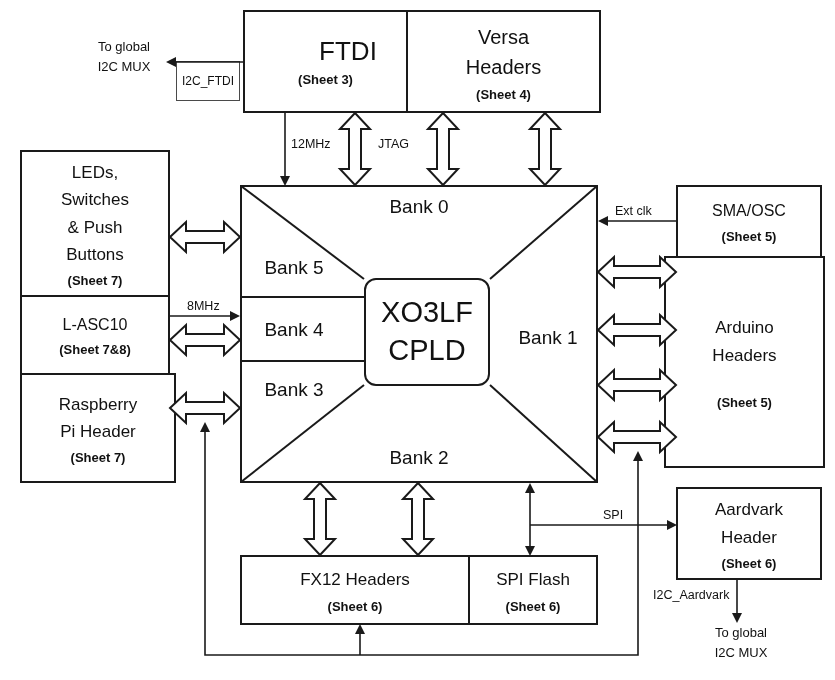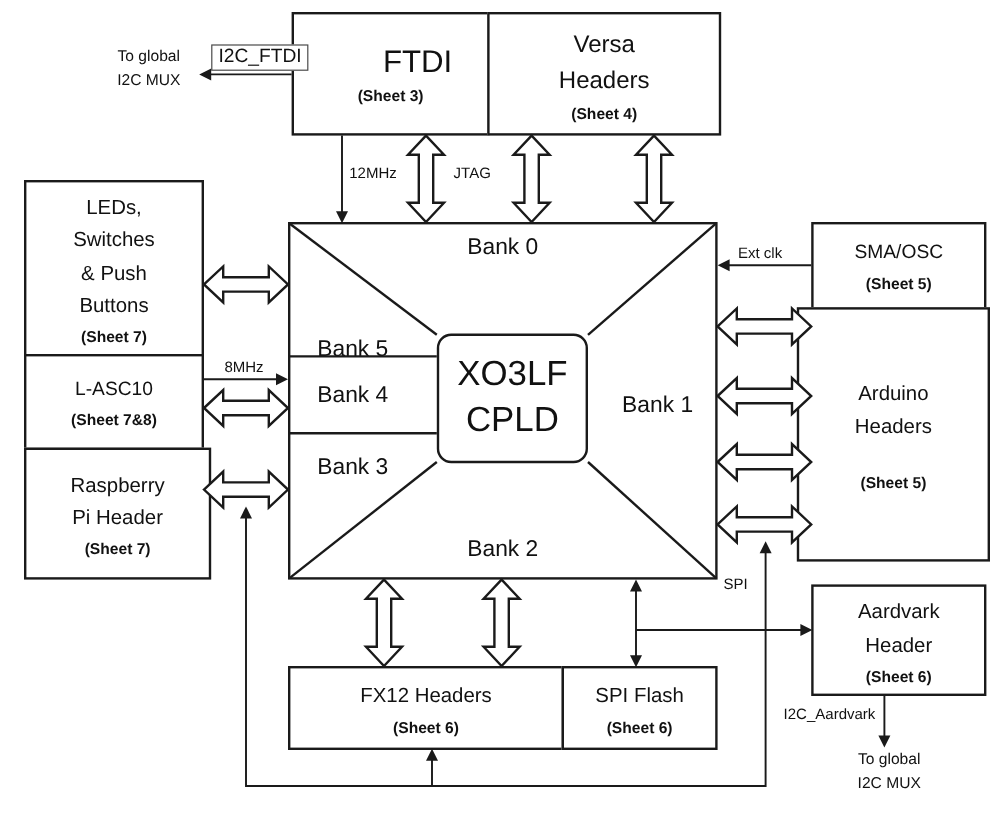--- a/index.html
+++ b/index.html
@@ -17,21 +17,21 @@
   .t17 .title { font-size:17px; line-height:1.6; }
   .t16 .title { font-size:16px; line-height:1.55; }
 
   .cpld-outer { background:#ffffff; }
   .cpld-inner .title { font-size:29px; line-height:1.3; }
 
   .bank { position:absolute; font-size:19px; text-align:center; color:#111; }
 
   .sig { position:absolute; font-size:12.5px; color:#111; white-space:pre-line; }
   .sig.center { text-align:center; line-height:1.5; font-size:13px; }
-  .sig.framed { border:1px solid #4a4a4a; padding:1px 5px; font-size:16px; background:#fff; }
+  .sig.framed { border:1px solid #4a4a4a; padding:12px 5px; font-size:12px; background:#fff;margin-top:24px; }
 
   #wires { position:absolute; left:0; top:0; pointer-events:none; }
 </style>
 </head>
 <body>
 
 <div id="canvas">
 
   <div class="box t26" style="left:243px; top:10px; width:165px; height:103px;">
     <div class="title">FTDI</div>
@@ -95,30 +95,30 @@
   <div class="box t17" style="left:468px; top:555px; width:130px; height:70px;">
     <div class="title">SPI Flash</div>
     <div class="sheet">(Sheet 6)</div>
   </div>
 
   <div class="bank" style="left:240px; top:196px; width:358px;">Bank 0</div>
   <div class="bank" style="left:504px; top:327px; width:88px;">Bank 1</div>
   <div class="bank" style="left:240px; top:447px; width:358px;">Bank 2</div>
   <div class="bank" style="left:246px; top:379px; width:96px;">Bank 3</div>
   <div class="bank" style="left:246px; top:319px; width:96px;">Bank 4</div>
-  <div class="bank" style="left:246px; top:257px; width:96px;margin-top:24px;">Bank 5</div>
+  <div class="bank" style="left:246px; top:257px; width:96px;">Bank 5</div>
 
   <div class="sig center" style="left:86px; top:37px; width:76px;">To global
 I2C MUX</div>
   <div class="sig framed" style="left:176px; top:37px;">I2C_FTDI</div>
   <div class="sig" style="left:291px; top:137px;">12MHz</div>
   <div class="sig" style="left:378px; top:137px;">JTAG</div>
   <div class="sig" style="left:615px; top:204px;">Ext clk</div>
   <div class="sig" style="left:187px; top:299px;">8MHz</div>
-  <div class="sig" style="left:603px; top:480px;">SPI</div>
+  <div class="sig" style="left:603px; top:508px;">SPI</div>
   <div class="sig" style="left:653px; top:588px;">I2C_Aardvark</div>
   <div class="sig center" style="left:702px; top:623px; width:78px;">To global
 I2C MUX</div>
 
   <svg id="wires" width="835" height="680" viewBox="0 0 835 680">
 
     <g stroke="#1a1a1a" stroke-width="2" fill="none">
       <line x1="241" y1="186" x2="364" y2="279"></line>
       <line x1="597" y1="186" x2="490" y2="279"></line>
       <line x1="241" y1="482" x2="364" y2="385"></line>

